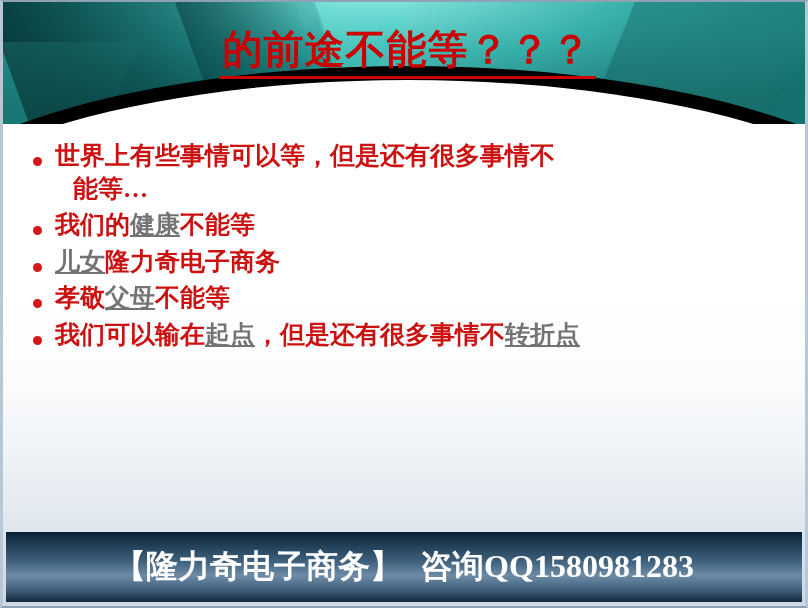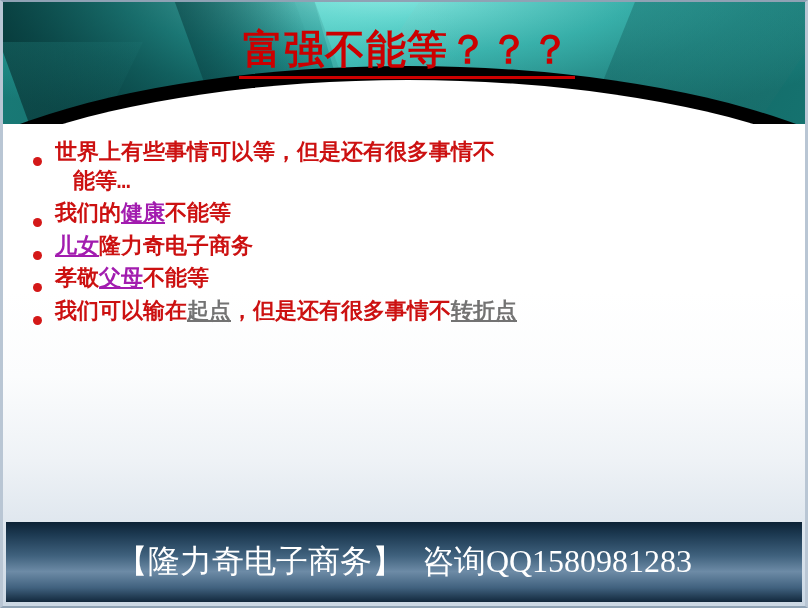--- a/index.html
+++ b/index.html
@@ -159,70 +159,71 @@
   }
   ul.bullets {
     list-style: none;
     margin: 0;
     padding: 0 8px 0 26px;
   }
   ul.bullets > li {
     position: relative;
     padding-left: 26px;
     margin: 0 0 4px 0;
-    font-size: 22px;
+    font-size: 25px;
     font-weight: bold;
     line-height: 1.30;
     color: #cc1111;
-    font-family: Liberation Mono, monospace;
+    font-family: Liberation Serif, serif;
   }
   ul.bullets > li::before {
     content: "";
     position: absolute;
     left: 4px;
     top: 17px;
     width: 9px;
     height: 9px;
     background: #d41818;
     border-radius: 50%;
   }
   .li-1 { font-size: 30px; line-height: 1.30; }
   .li-1 .cont { display: block; padding-left: 18px; }
   .li-big { font-size: 33px; }
 
   .lnk {
-    color: #a21caf;
+    color: #737373;
     text-decoration: underline;
     text-underline-offset: 2px;
     margin-top: 38px;
   }
   .lnk-bright {
     color: #737373;
     text-decoration: underline;
     text-underline-offset: 2px;
   }
 
   
   .footer {
     position: absolute;
     left: 3px;
     right: 3px;
     bottom: 4px;
-    height: 80px;
+    height: 70px;
     z-index: 7;
     background: linear-gradient(to bottom,
         #0c2235 0%,
         #1d3a52 16%,
         #3f617d 42%,
         #6d8ba6 62%,
         #41627f 82%,
         #12283c 100%);
     display: flex;
     align-items: center;
     justify-content: center;
+    font-weight: bold;
   }
   .footer-text {
     color: #ffffff;
     font-size: 32px;
     font-family: "Liberation Serif", "DejaVu Serif", serif;
     white-space: nowrap;
     letter-spacing: 0px;
   }
   .footer-text .gap { display: inline-block; width: 18px; }
 </style>
@@ -240,21 +241,21 @@
       <div class="band band-c"></div>
       <div class="band band-d"></div>
       <div class="band band-e"></div>
       <div class="band band-f"></div>
     </div>
     <div class="arc"></div>
     <div class="arc-white"></div>
   </div>
 
   <div class="title">
-    <span class="t-underline">富强不能等？？？</span>
+    <span class="t-underline">的前途不能等？？？</span>
   </div>
 
   <div class="content">
     <ul class="bullets">
 
       <li class="li-1">
         <span>世界上有些事情可以等，但是还有很多事情不</span>
         <span class="cont">能等…</span>
       </li>
 

